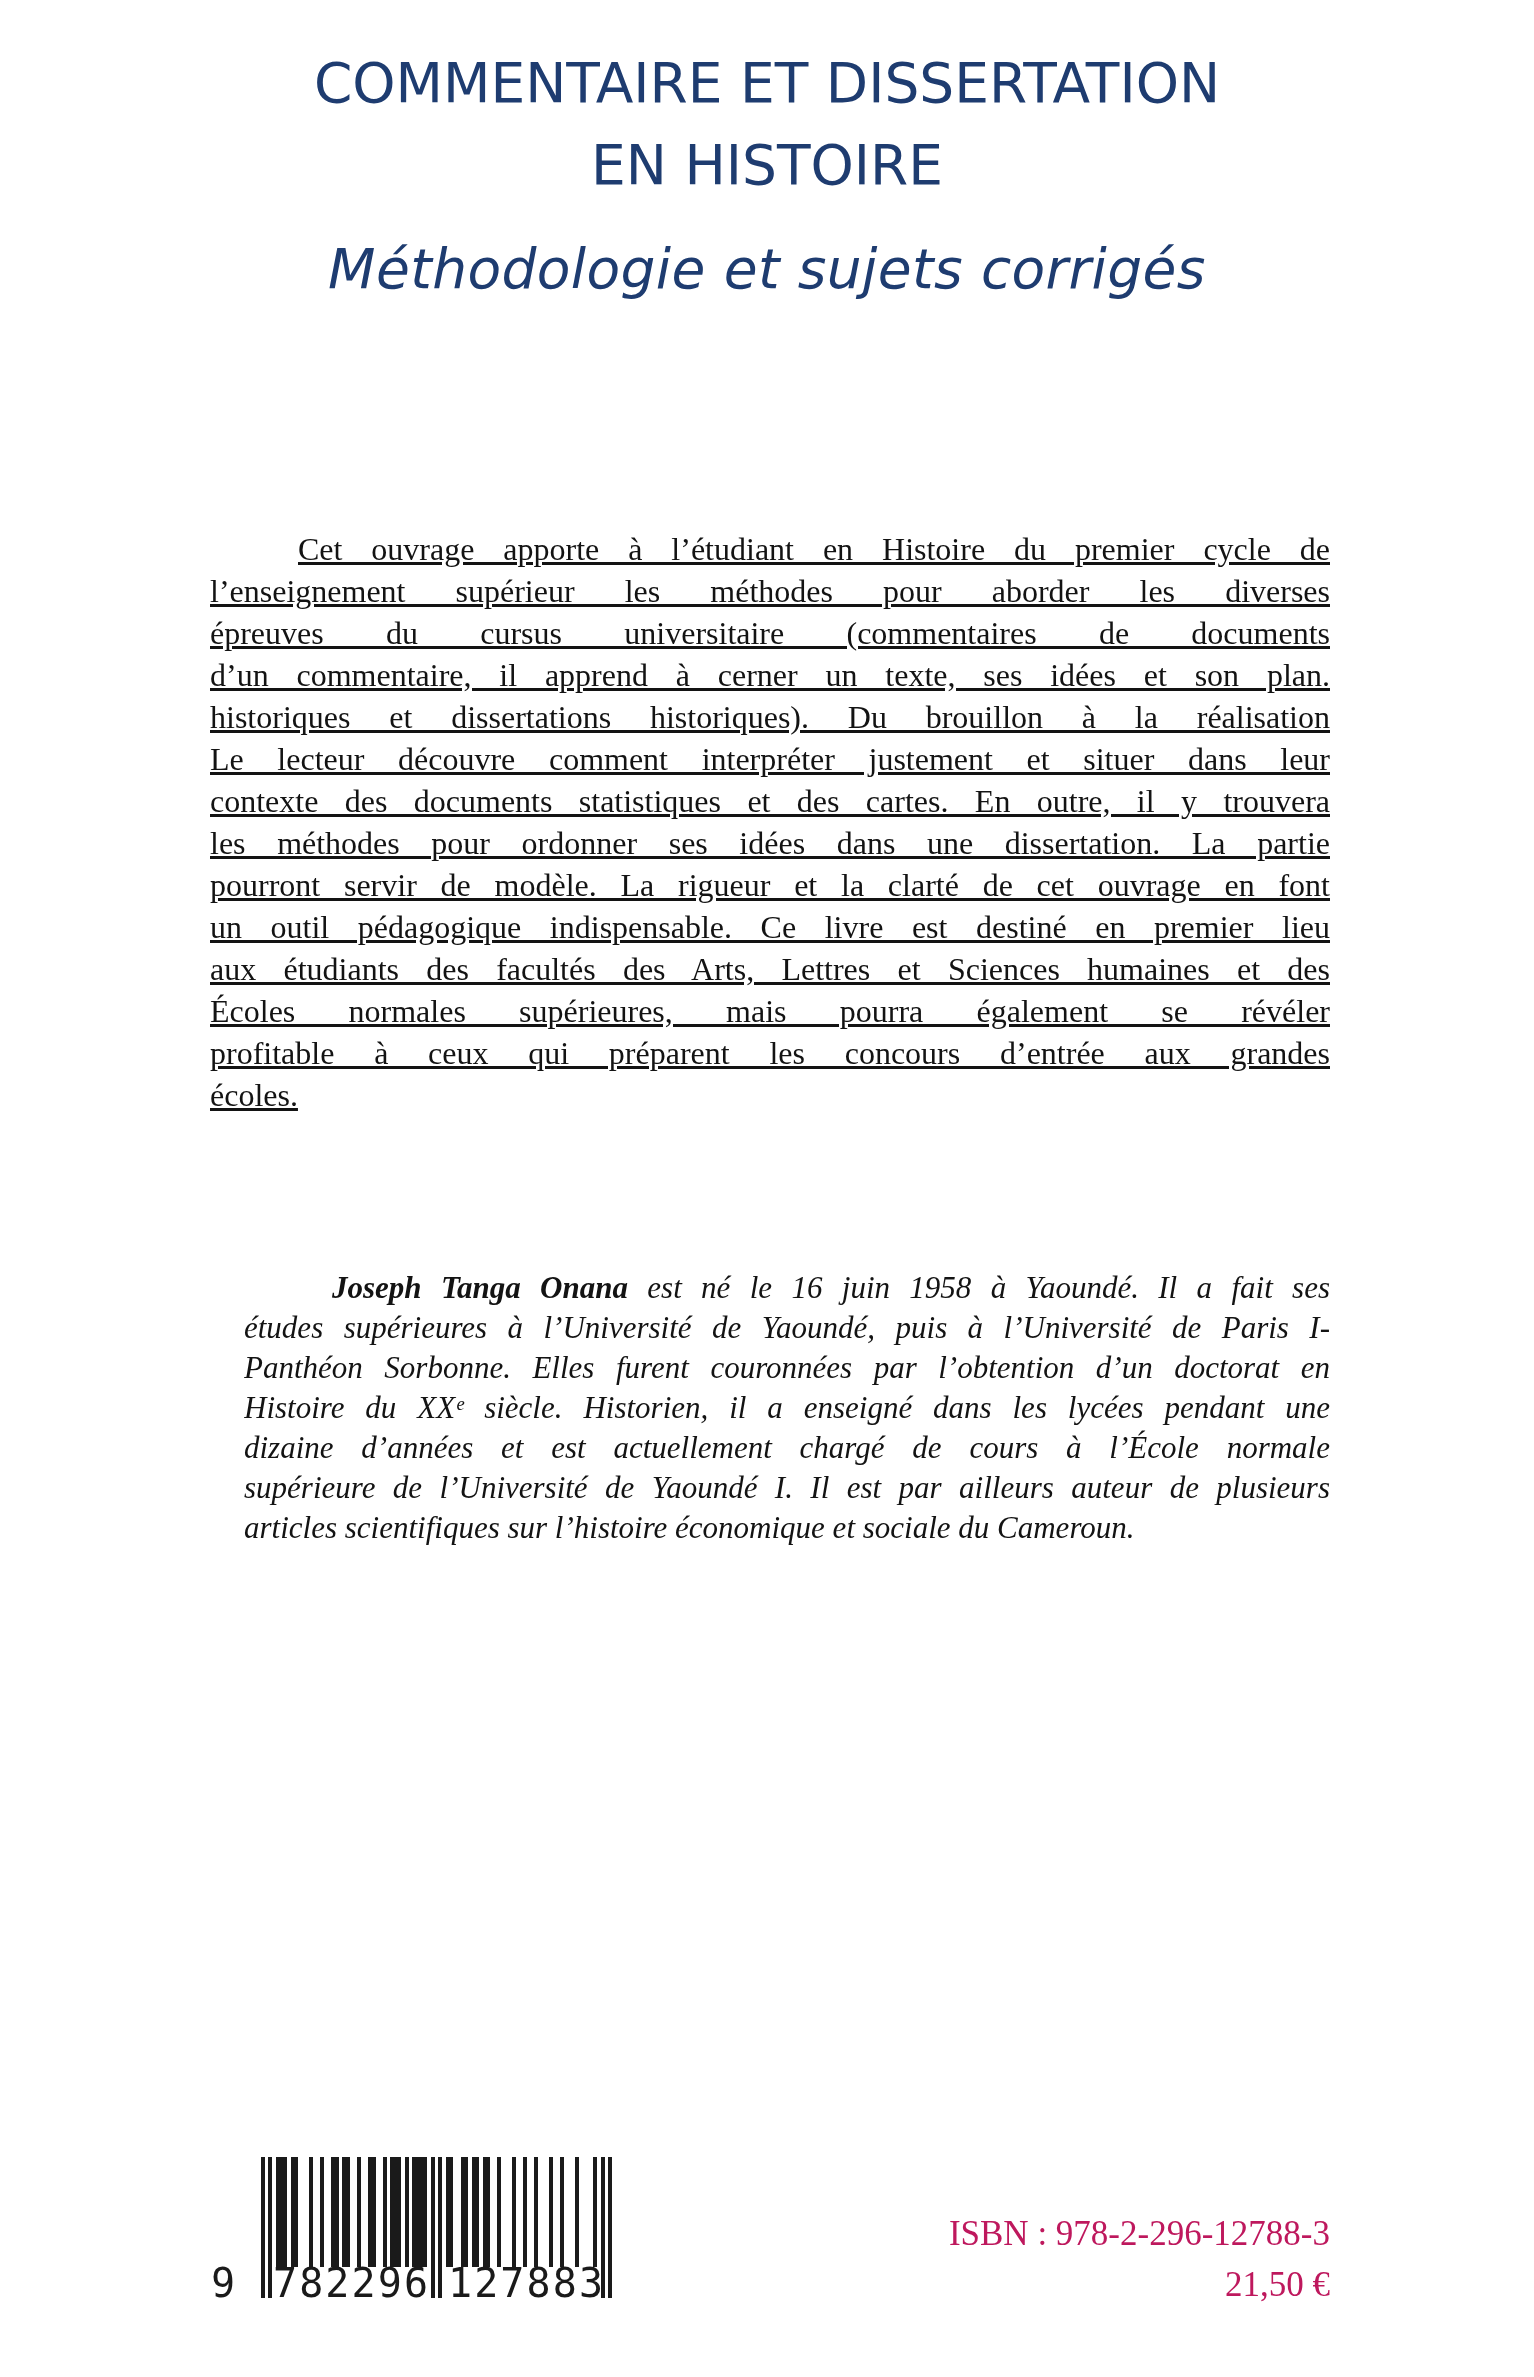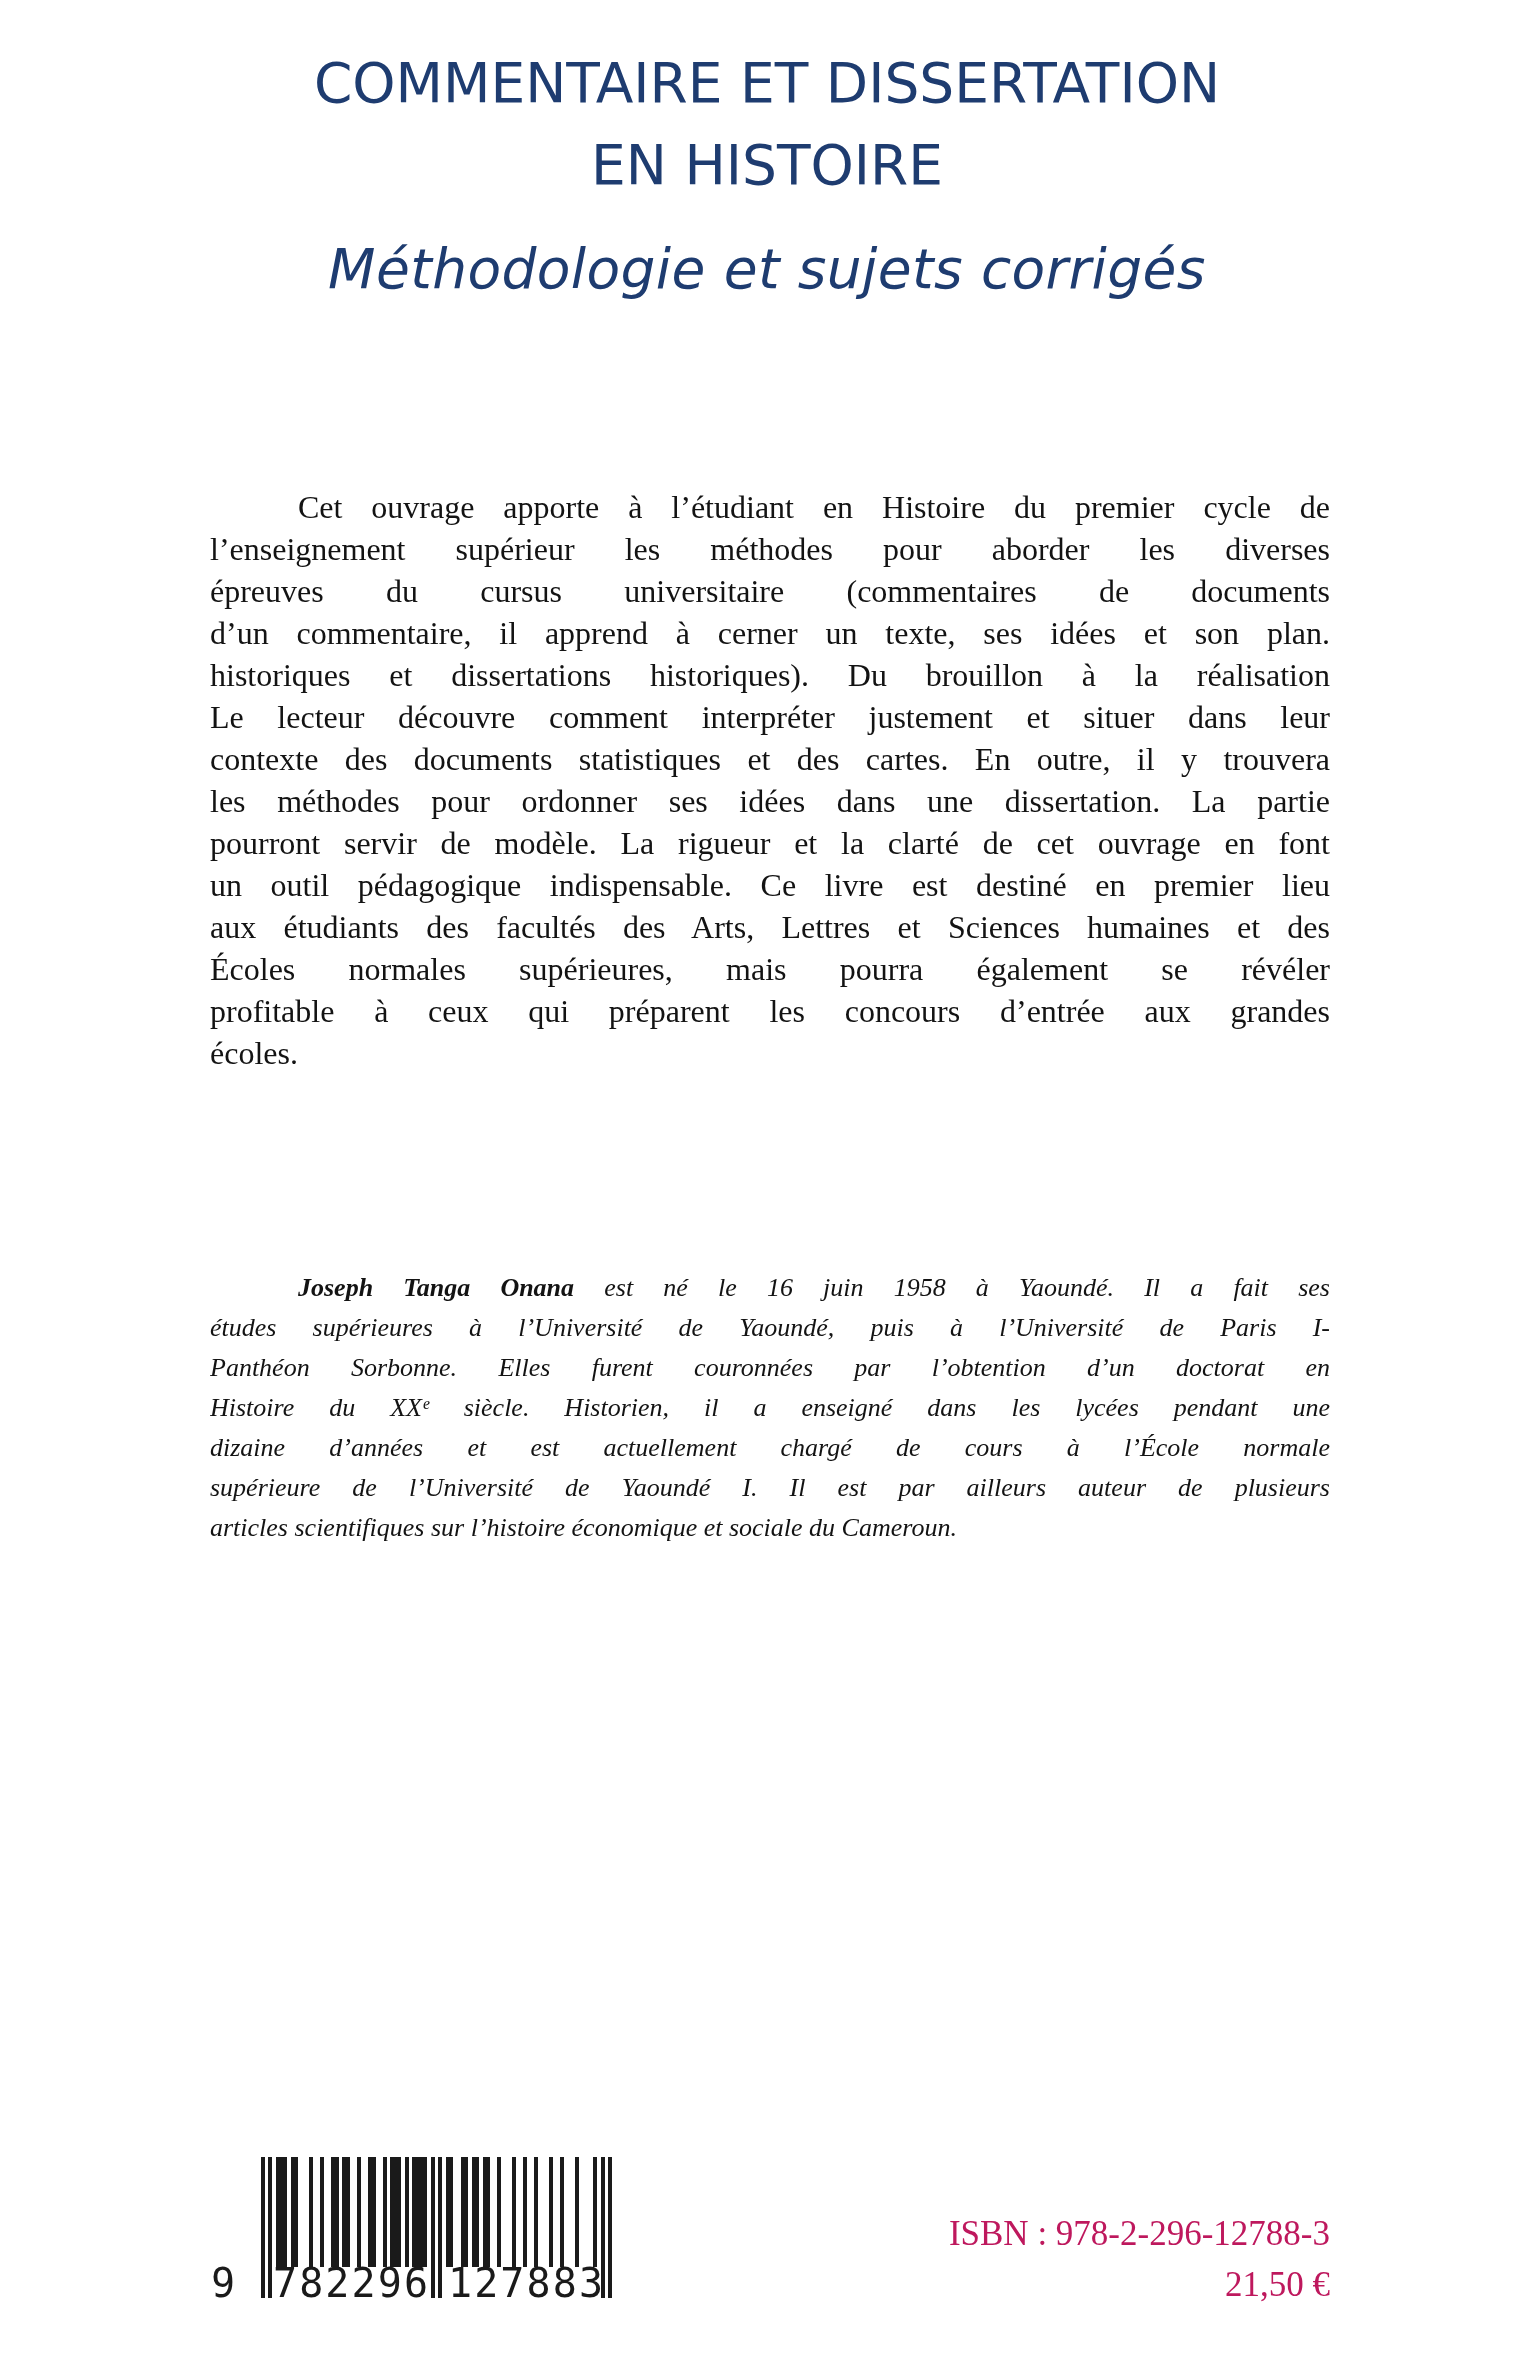--- a/index.html
+++ b/index.html
@@ -24,35 +24,35 @@
     position:absolute; top:244px; left:0; right:0;
     text-align:center;
     font-family:"DejaVu Sans", "Liberation Sans", sans-serif;
     font-style:italic;
     font-size:55px; line-height:50px;
     letter-spacing:0.4px;
     color:var(--navy, #1e3c70);
   }
   
   .synopsis {
-    position:absolute; left:210px; top:486px; width:1120px;
+    position:absolute; left:210px; top:528px; width:1120px;text-decoration:underline;
   }
   .synopsis .ln {
     height:42px; line-height:42px; font-size:32px;
     text-align:justify; text-align-last:justify;
     white-space:nowrap; overflow:hidden;
   }
   .bio {
     position:absolute; left:210px; top:1268px; width:1120px;
     font-style:italic;
   }
   .bio .ln {
-    height:40px; line-height:40px; font-size:26px;
+    height:40px; line-height:40px; font-size:31px;
     text-align:justify; text-align-last:justify;
-    white-space:nowrap; overflow:hidden;
+    white-space:nowrap; overflow:hidden;margin-left:34px;
   }
   .ln.indent { padding-left:88px; }
   .ln.last { text-align:left; text-align-last:left; }
   .bio .author-name { font-weight:bold; }
   
   .barcode-bars {
     position:absolute; left:261px; top:2157px;
   }
   .bc-digit {
     position:absolute;

